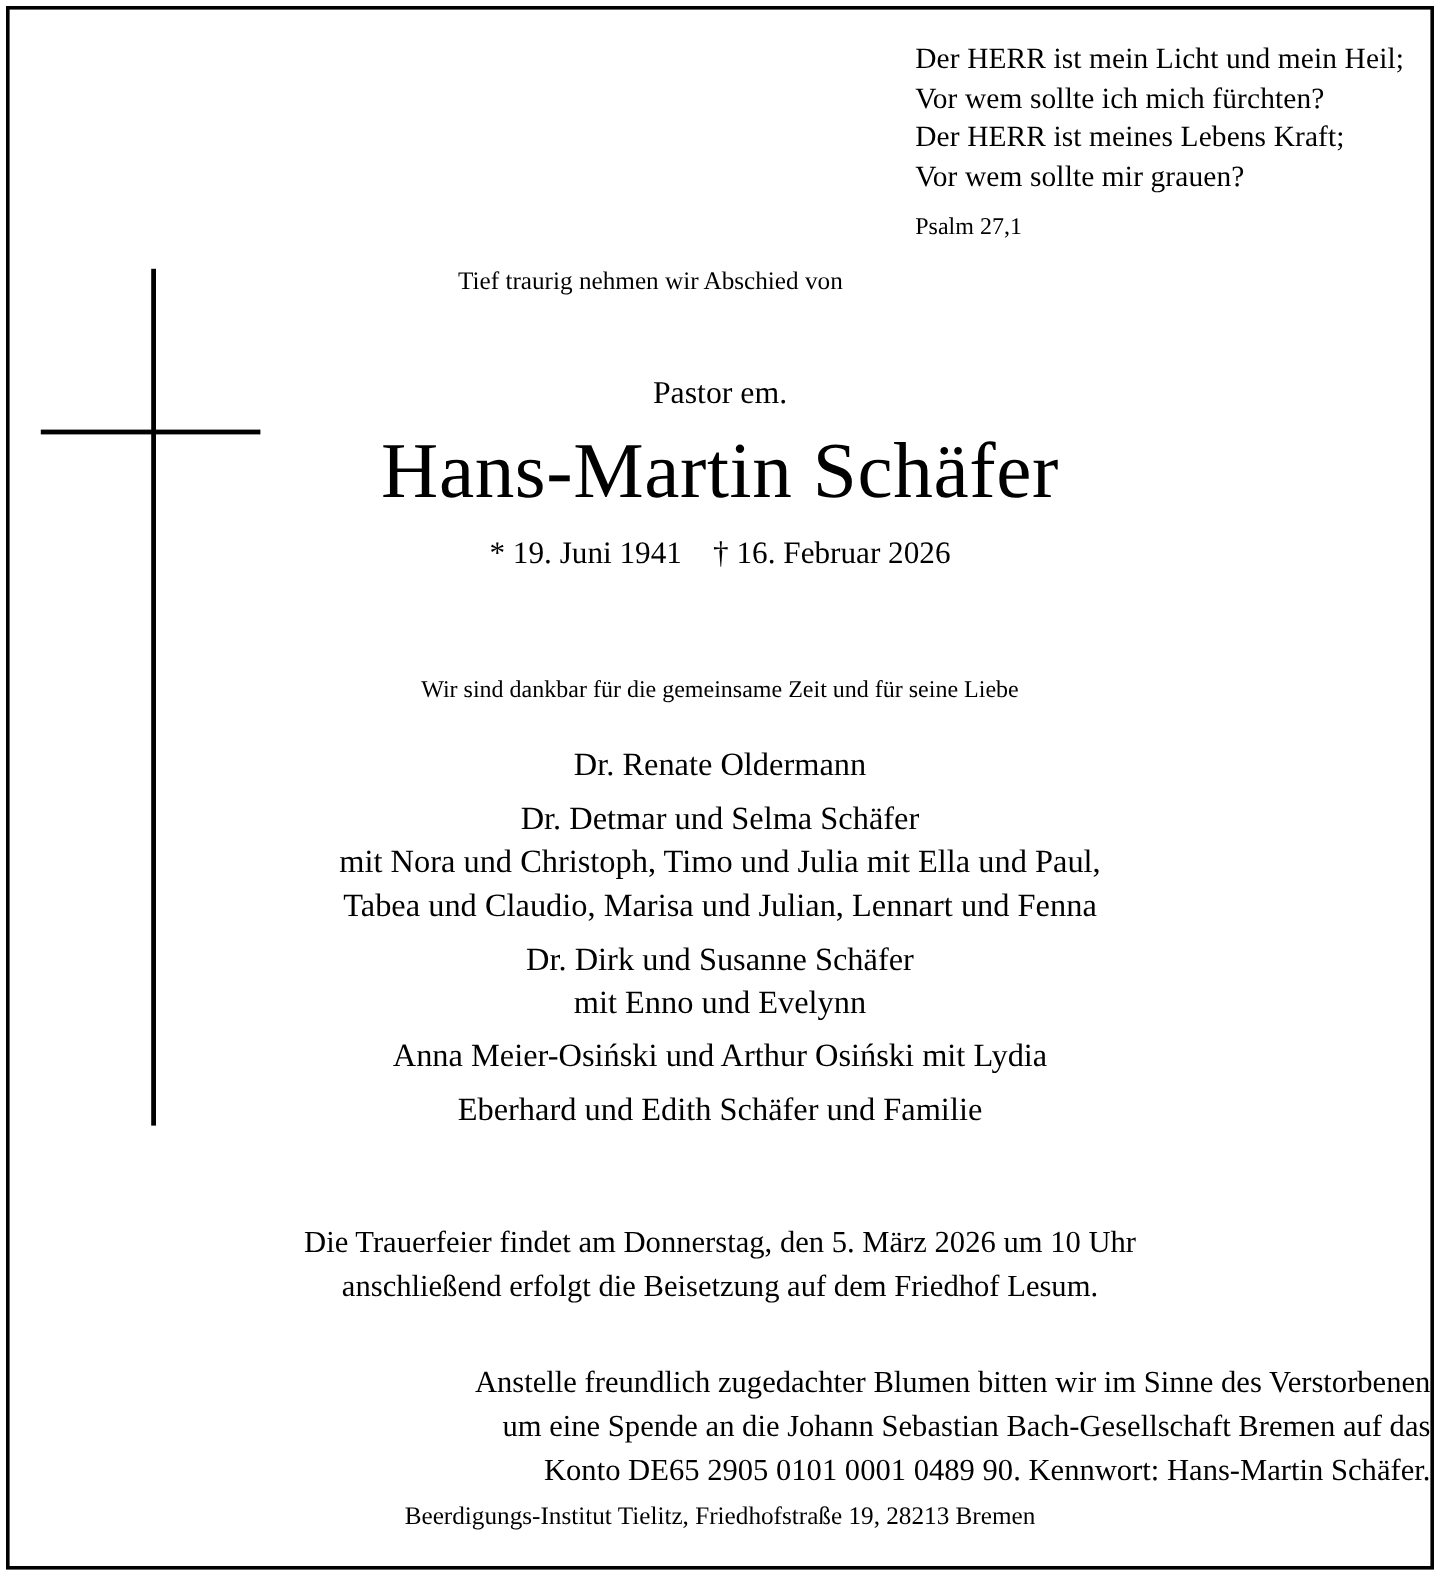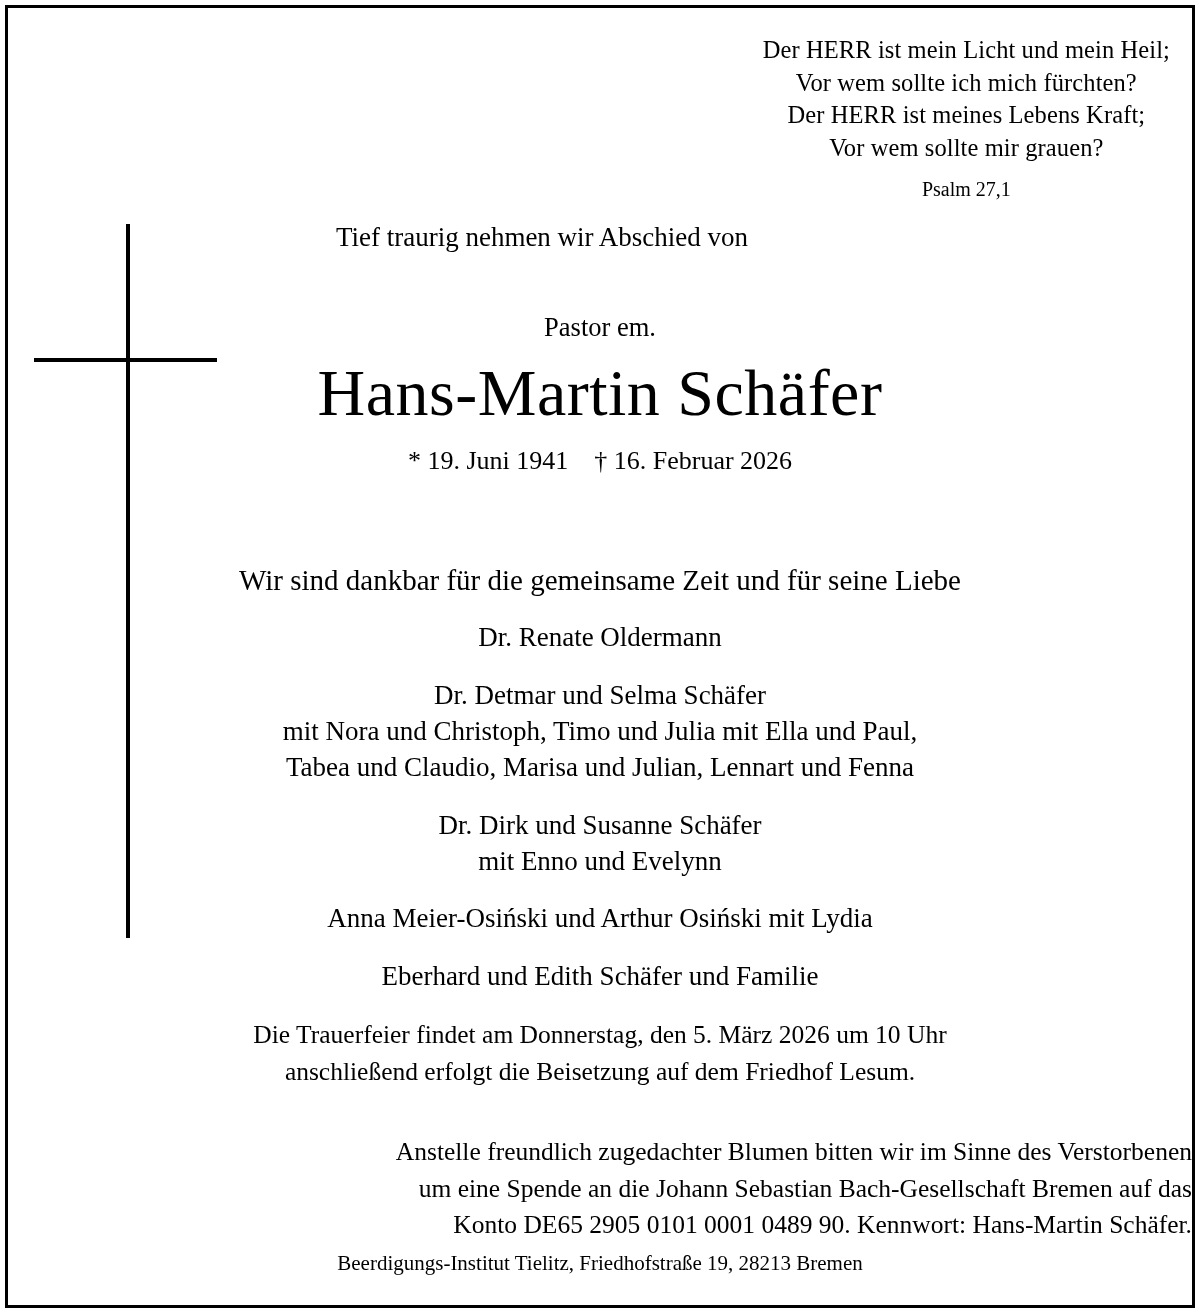--- a/index.html
+++ b/index.html
@@ -39,21 +39,21 @@
     width: 1184px;
     height: 1297px;
     box-sizing: border-box;
   }
 
   
   .verse-block {
     position: absolute;
     right: 22px;
     top: 26px;
-    text-align: center;
+    text-align: left;
     line-height: 1.33;
   }
   .verse-line {
     font-size: 24.5px;
     letter-spacing: 0.1px;
     white-space: nowrap;
   }
   .verse-source {
     font-size: 20px;
     margin-top: 12px;
@@ -93,21 +93,21 @@
     top: 0;
     width: 1184px;
     text-align: center;
   }
 
   .intro-line {
     position: absolute;
     top: 214px;
     left: 0;
     width: 1068px;
-    font-size: 27px;
+    font-size: 21px;
   }
 
   .title-group {
     position: absolute;
     top: 305px;
     left: 0;
     width: 1184px;
   }
   .honorific {
     font-size: 26.5px;
@@ -126,35 +126,35 @@
   .life-dates .date-gap {
     display: inline-block;
     width: 26px;
   }
 
   .gratitude {
     position: absolute;
     top: 556px;
     left: 0;
     width: 1184px;
-    font-size: 29px;
+    font-size: 20px;
   }
 
   .mourners {
     position: absolute;
     top: 612px;
     left: 0;
     width: 1184px;
   }
   .mourner-line {
     font-size: 27px;
     line-height: 1.33;
   }
   .mourner-line.group-gap {
-    margin-top: 22px;
+    margin-top: 9px;
   }
 
   .ceremony {
     position: absolute;
     top: 1009px;
     left: 0;
     width: 1184px;
   }
   .ceremony-line {
     font-size: 25.5px;

